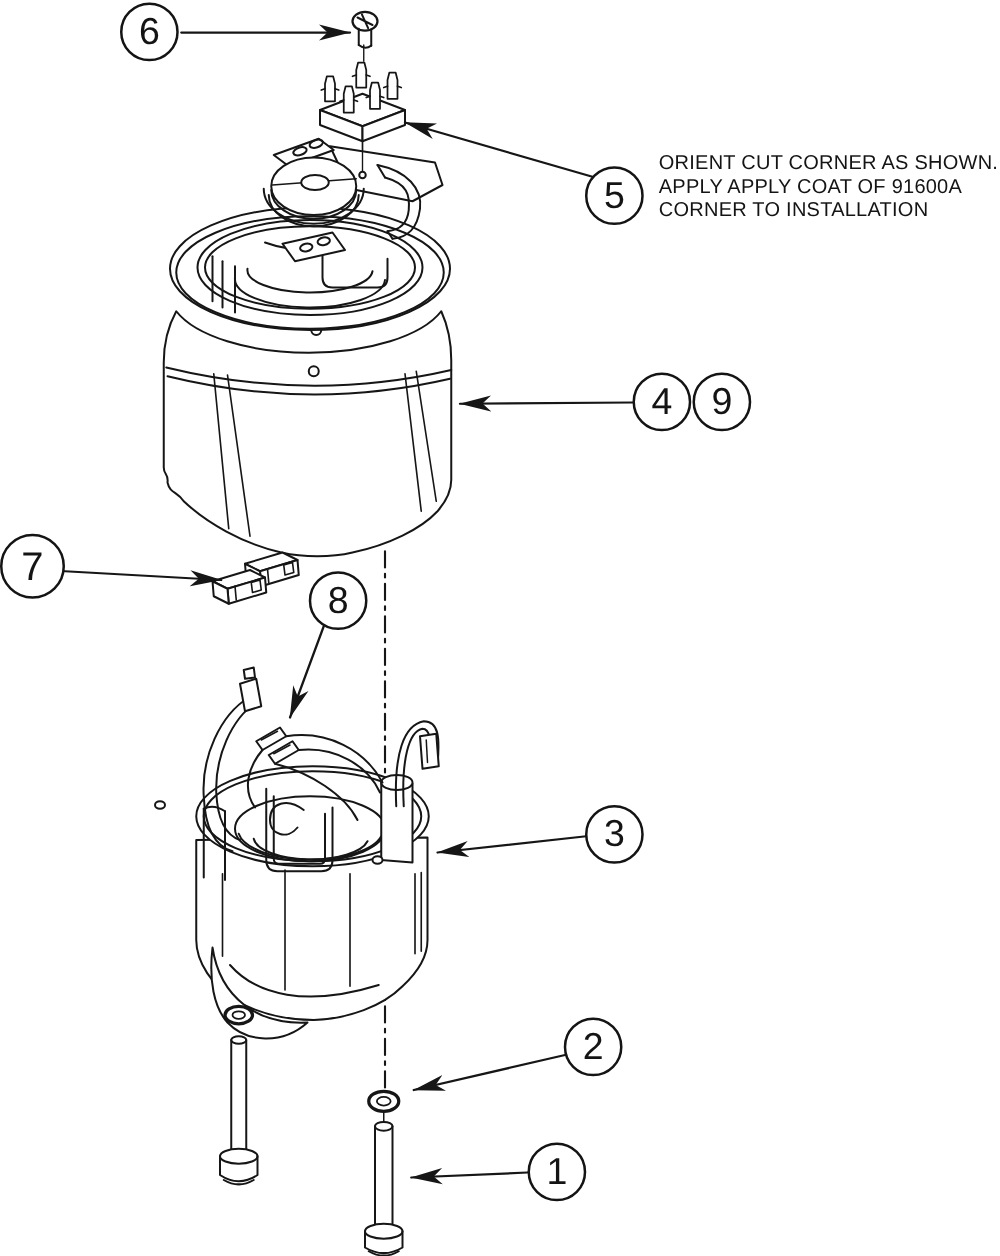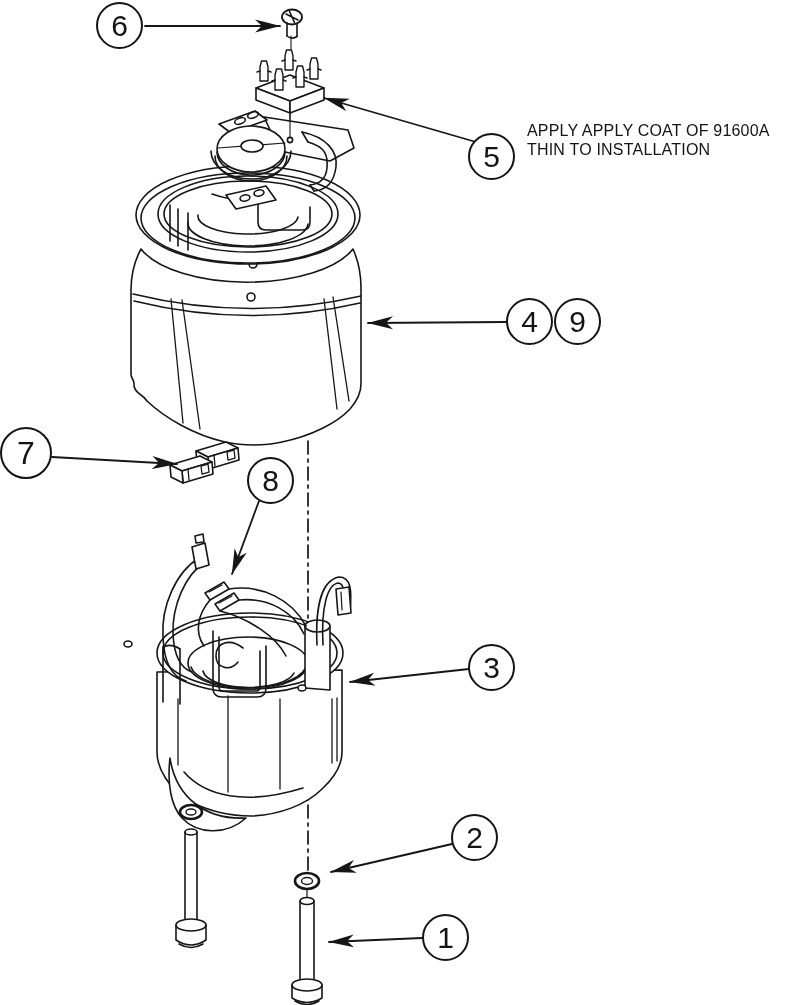--- a/index.html
+++ b/index.html
@@ -239,17 +239,18 @@
   <div class="callout" style="left:468px;top:133px">5</div>
   <div class="callout" style="left:506px;top:298px">4</div>
   <div class="callout" style="left:554px;top:298px">9</div>
   <div class="callout big" style="left:0px;top:427px">7</div>
   <div class="callout" style="left:247px;top:457px">8</div>
   <div class="callout" style="left:468px;top:644px">3</div>
   <div class="callout" style="left:451px;top:814px">2</div>
   <div class="callout" style="left:422px;top:914px">1</div>
 
   <div id="note">
+    <div>ORIENT CUT CORNER AS SHOWN.</div>
     <div>APPLY APPLY COAT OF 91600A</div>
-    <div>THIN TO INSTALLATION</div>
+    <div>CORNER TO INSTALLATION</div>
   </div>
 
 </div>
 
 </body></html>

